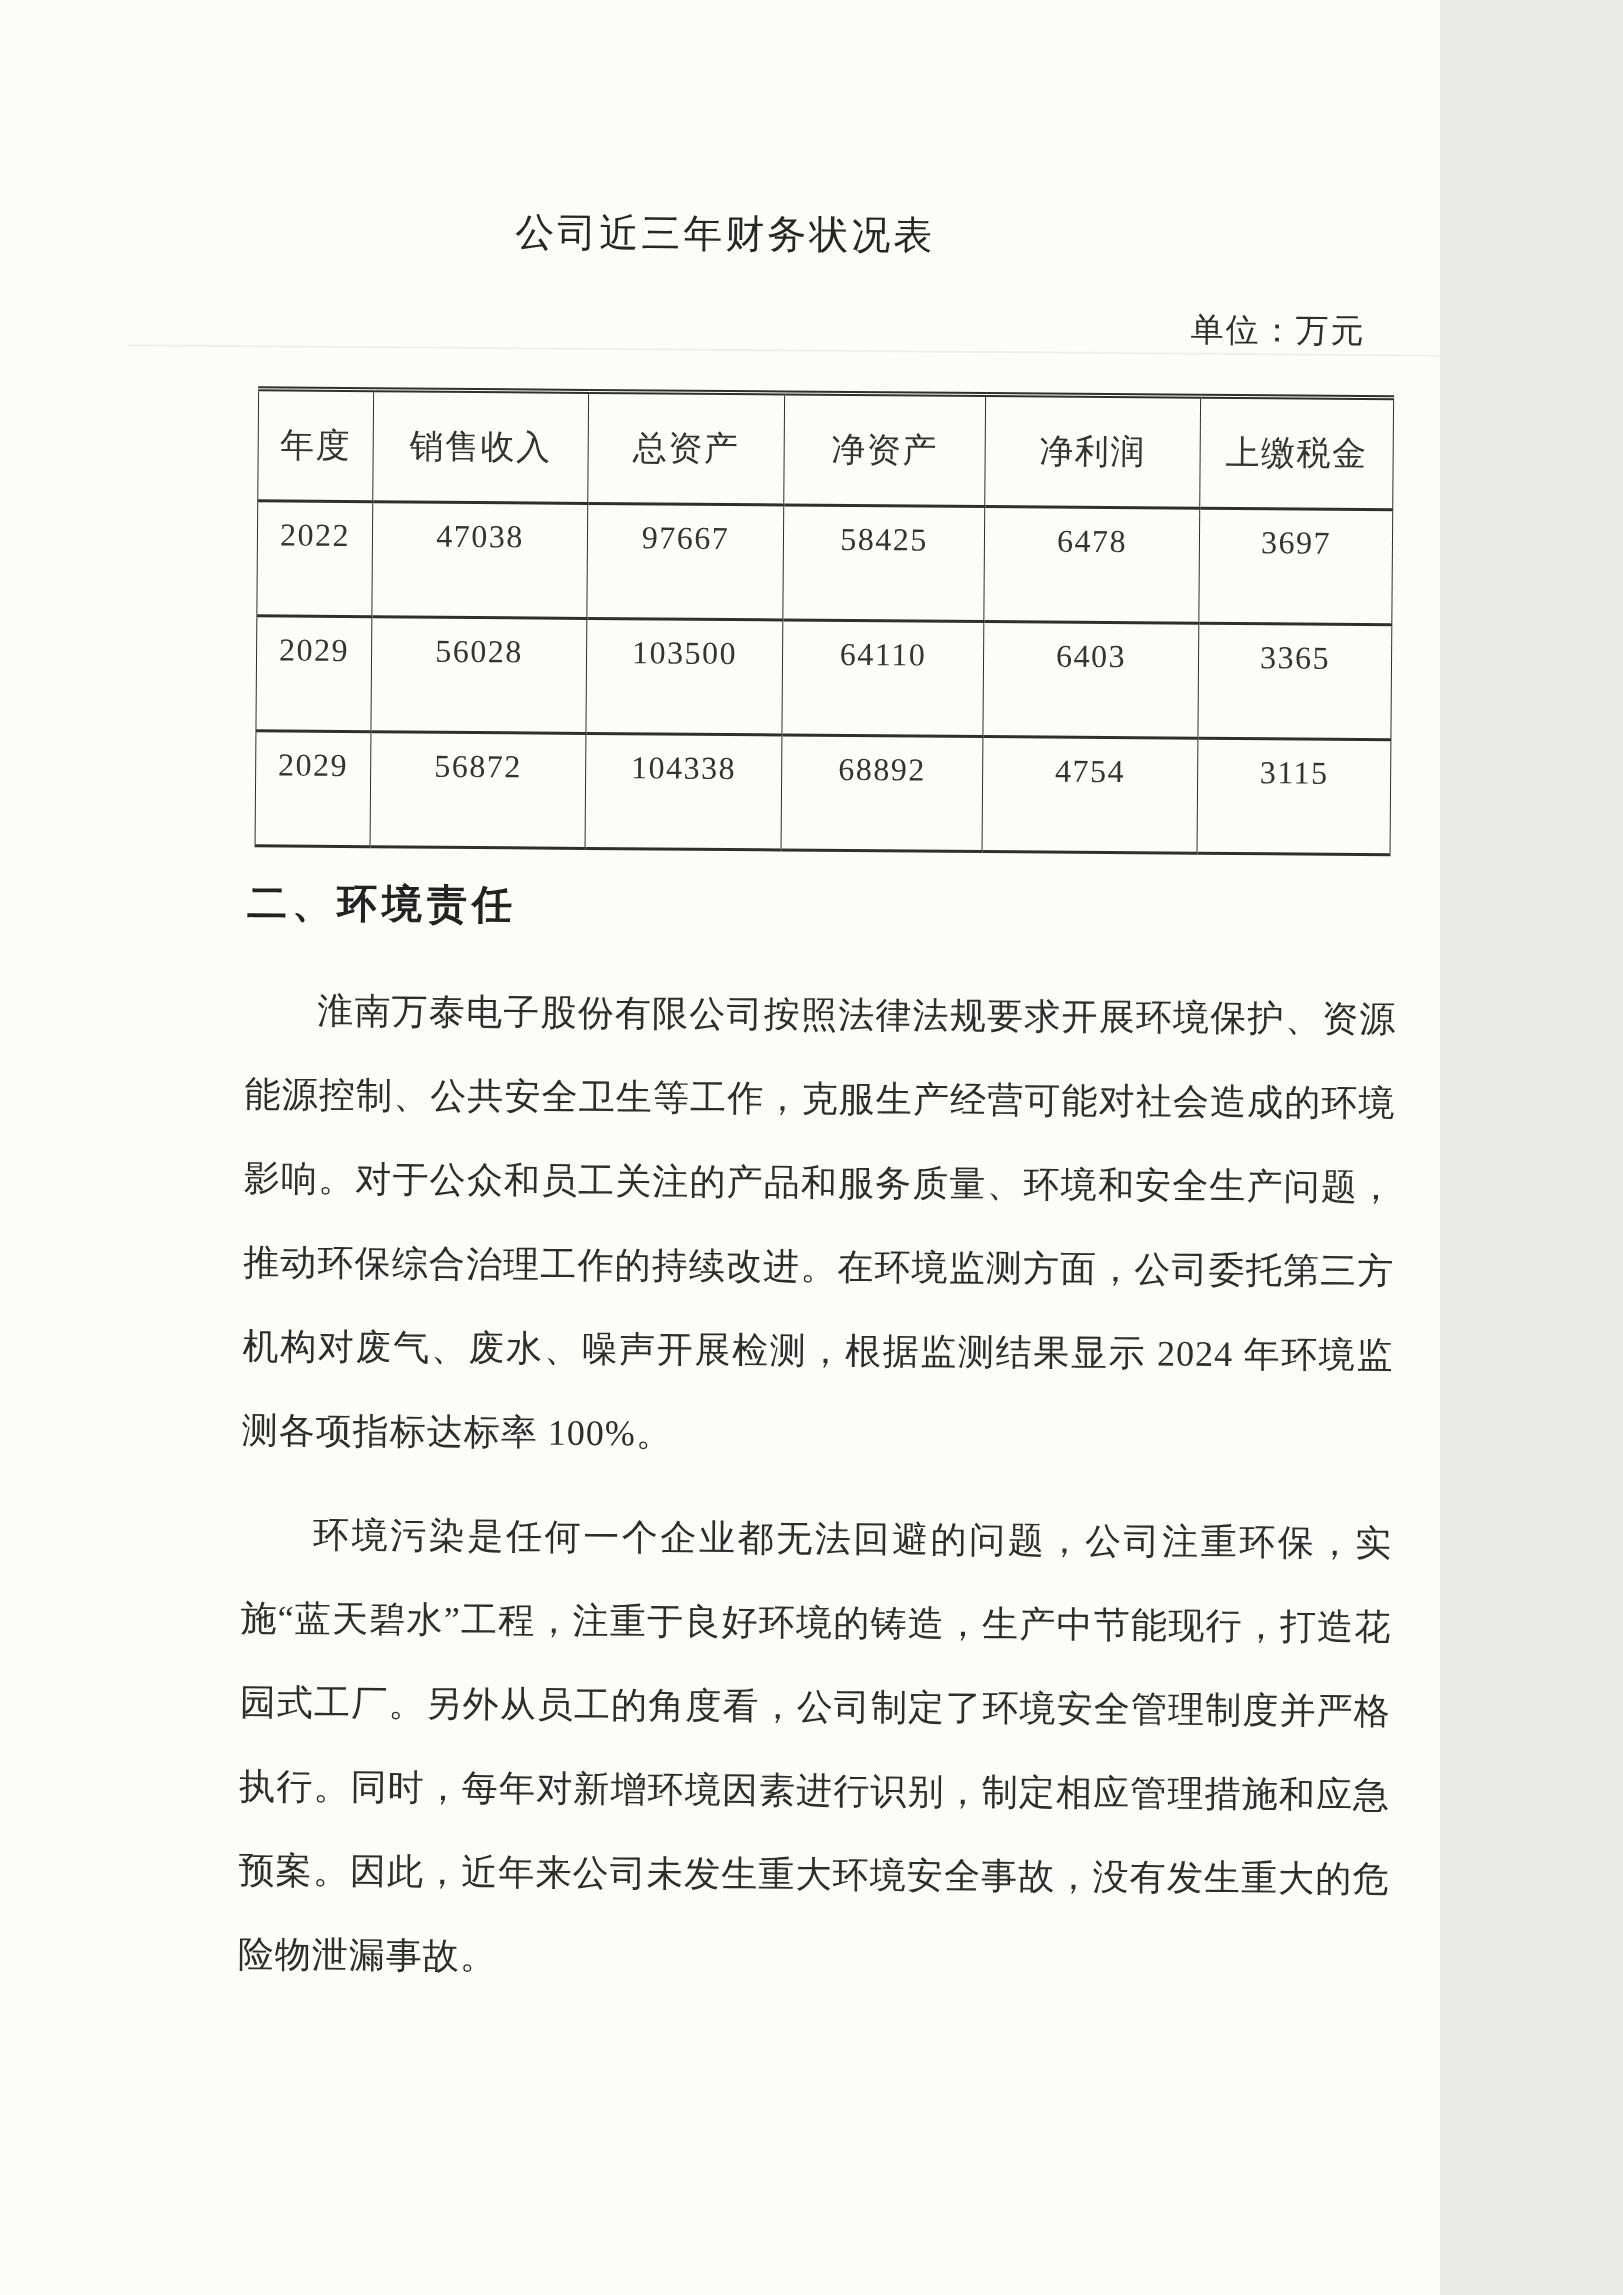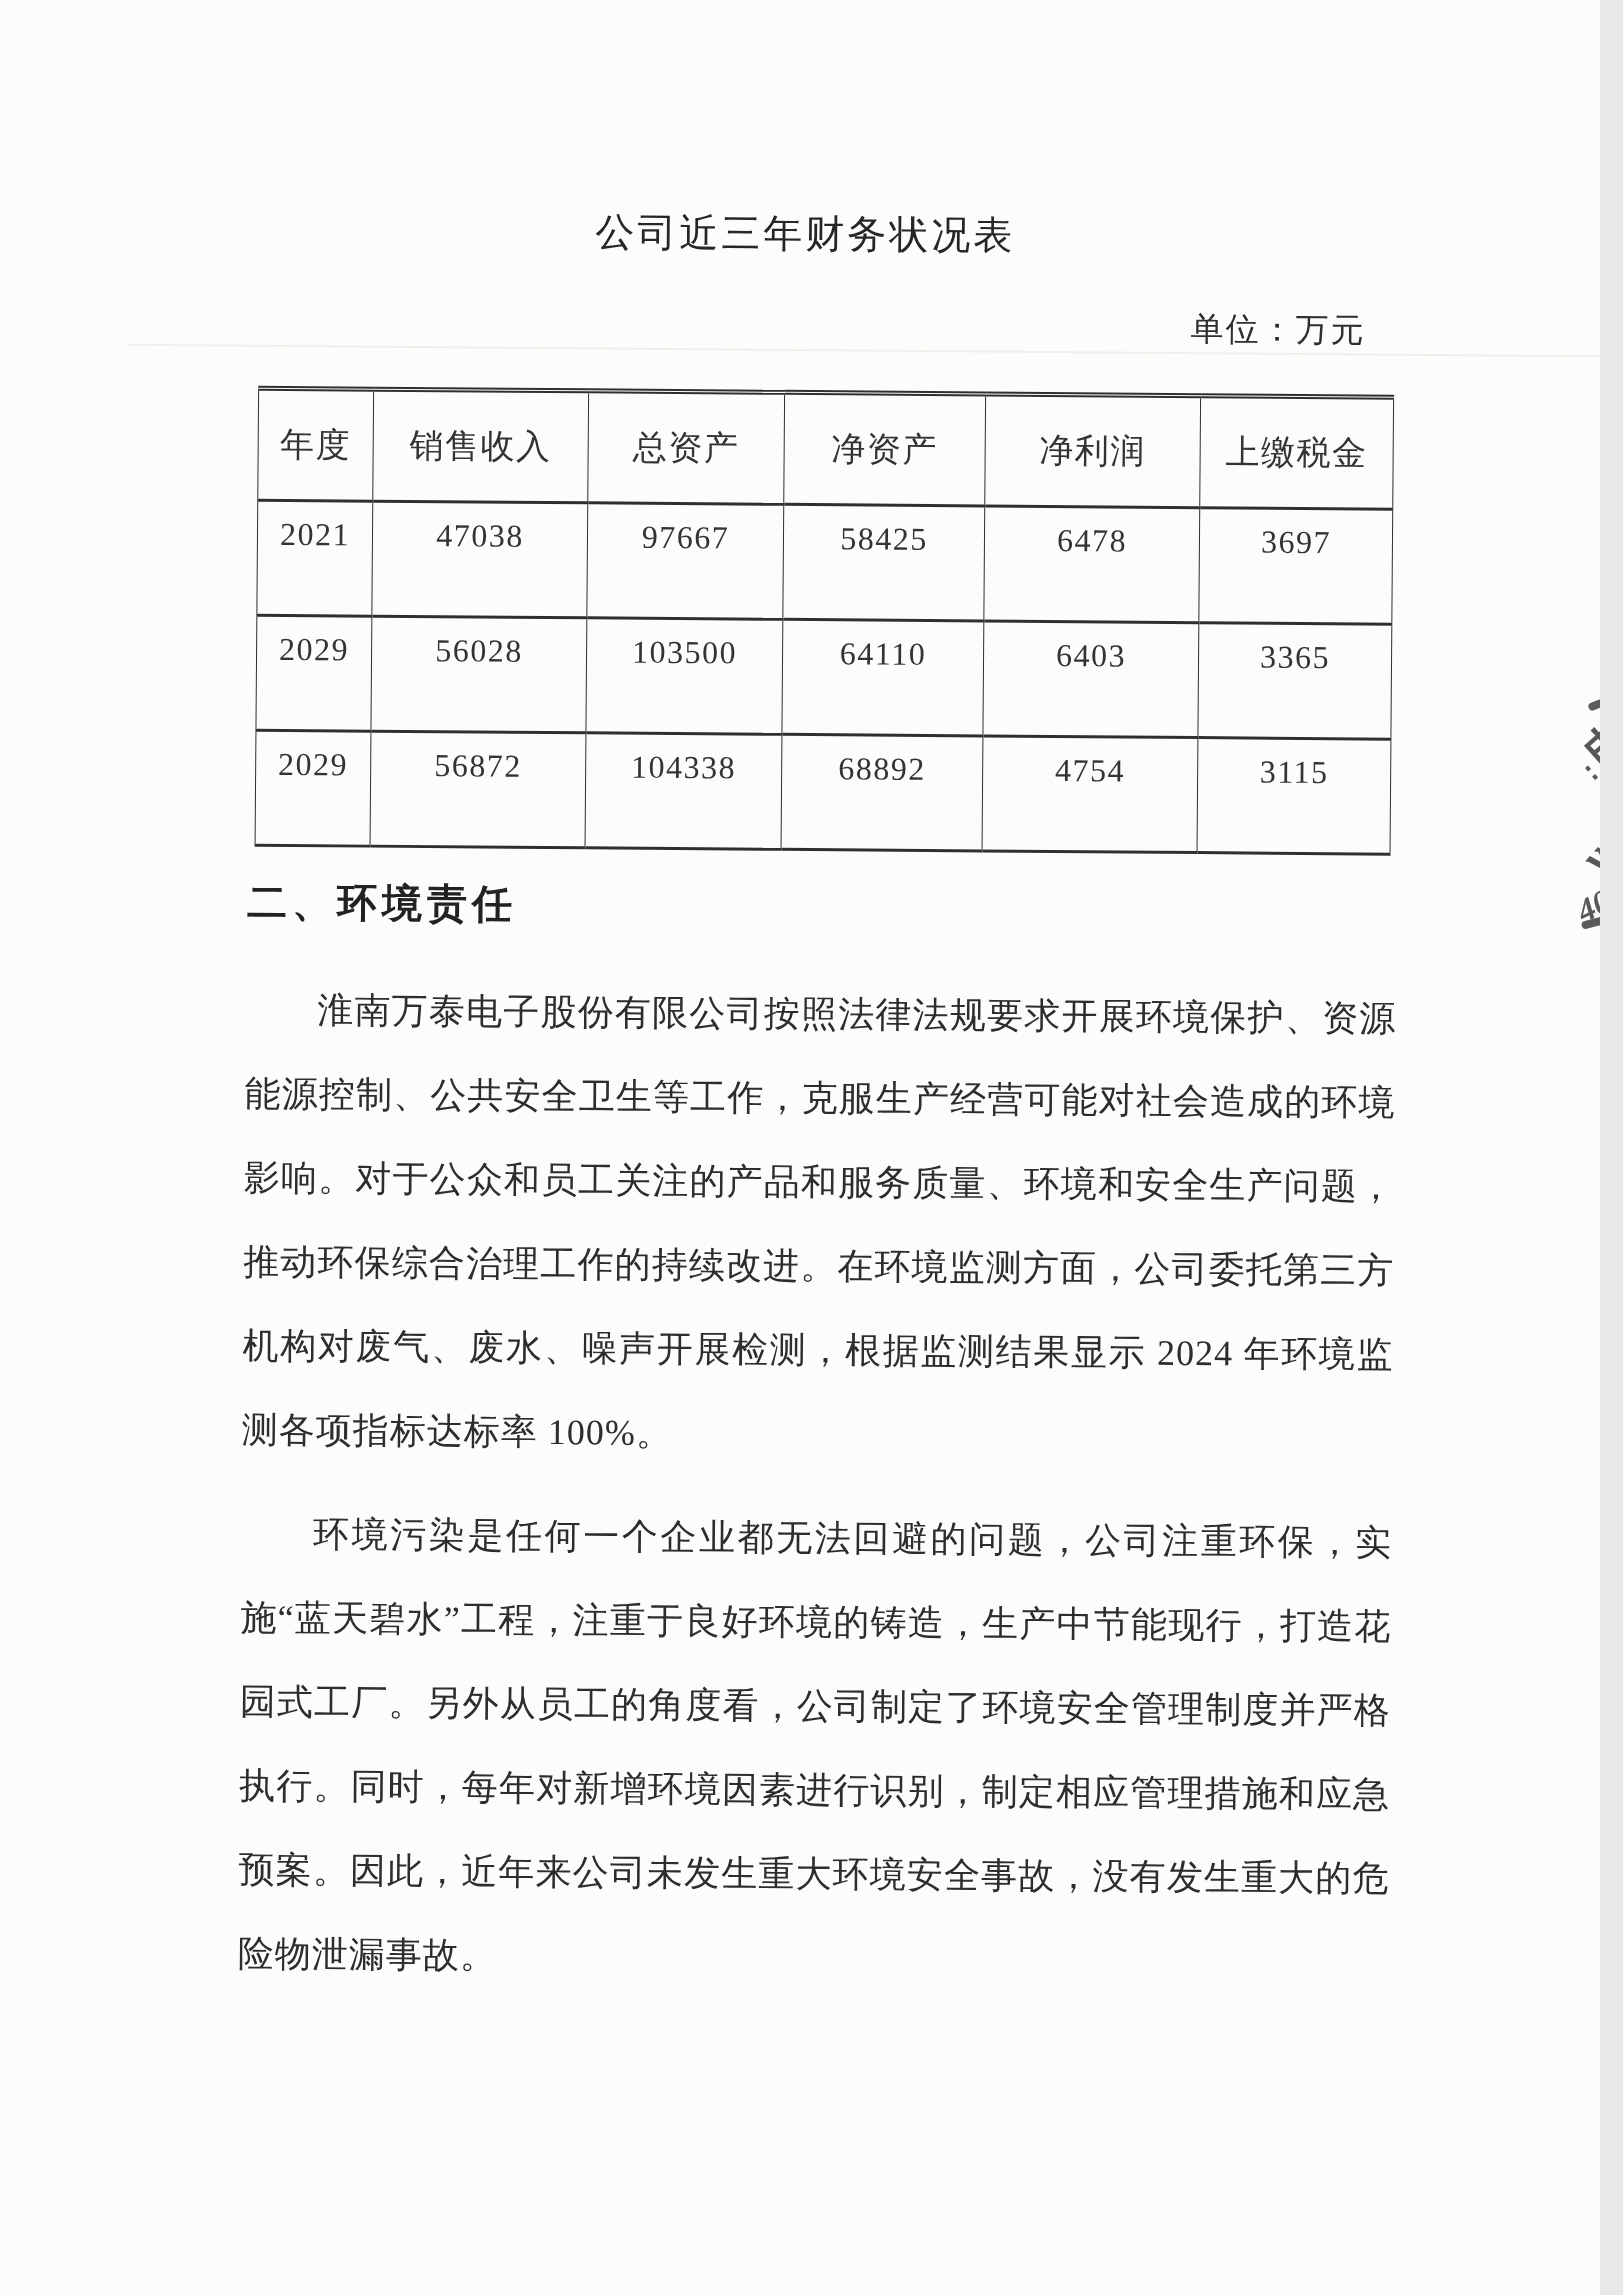--- a/index.html
+++ b/index.html
@@ -1,18 +1,18 @@
 <!DOCTYPE html>
 <html style="font-size:8px"><head>
 <meta charset="utf-8">
 <style>
   html,body{margin:0;padding:0;background:#e9e9e7;}
   .page{
     position:relative;
-    width:1600px;height:2295px;
+    width:1440px;height:2295px;
     background:#fcfcfb;
     overflow:hidden;
     font-family:"Liberation Serif","DejaVu Serif",serif;
     color:#2b2b2b;
   }
   .content{position:absolute;inset:0;transform:rotate(0.45deg);transform-origin:50% 40%;}
 
   .doc-title{
     position:absolute;top:207px;left:0;width:100%;
     text-align:center;font-size:39px;font-weight:normal;
@@ -91,21 +91,21 @@
           <th>年度</th>
           <th>销售收入</th>
           <th>总资产</th>
           <th>净资产</th>
           <th>净利润</th>
           <th>上缴税金</th>
         </tr>
       </thead>
       <tbody>
         <tr>
-          <td>2021</td>
+          <td>2022</td>
           <td>47038</td>
           <td>97667</td>
           <td>58425</td>
           <td>6478</td>
           <td>3697</td>
         </tr>
         <tr>
           <td>2029</td>
           <td>56028</td>
           <td>103500</td>

